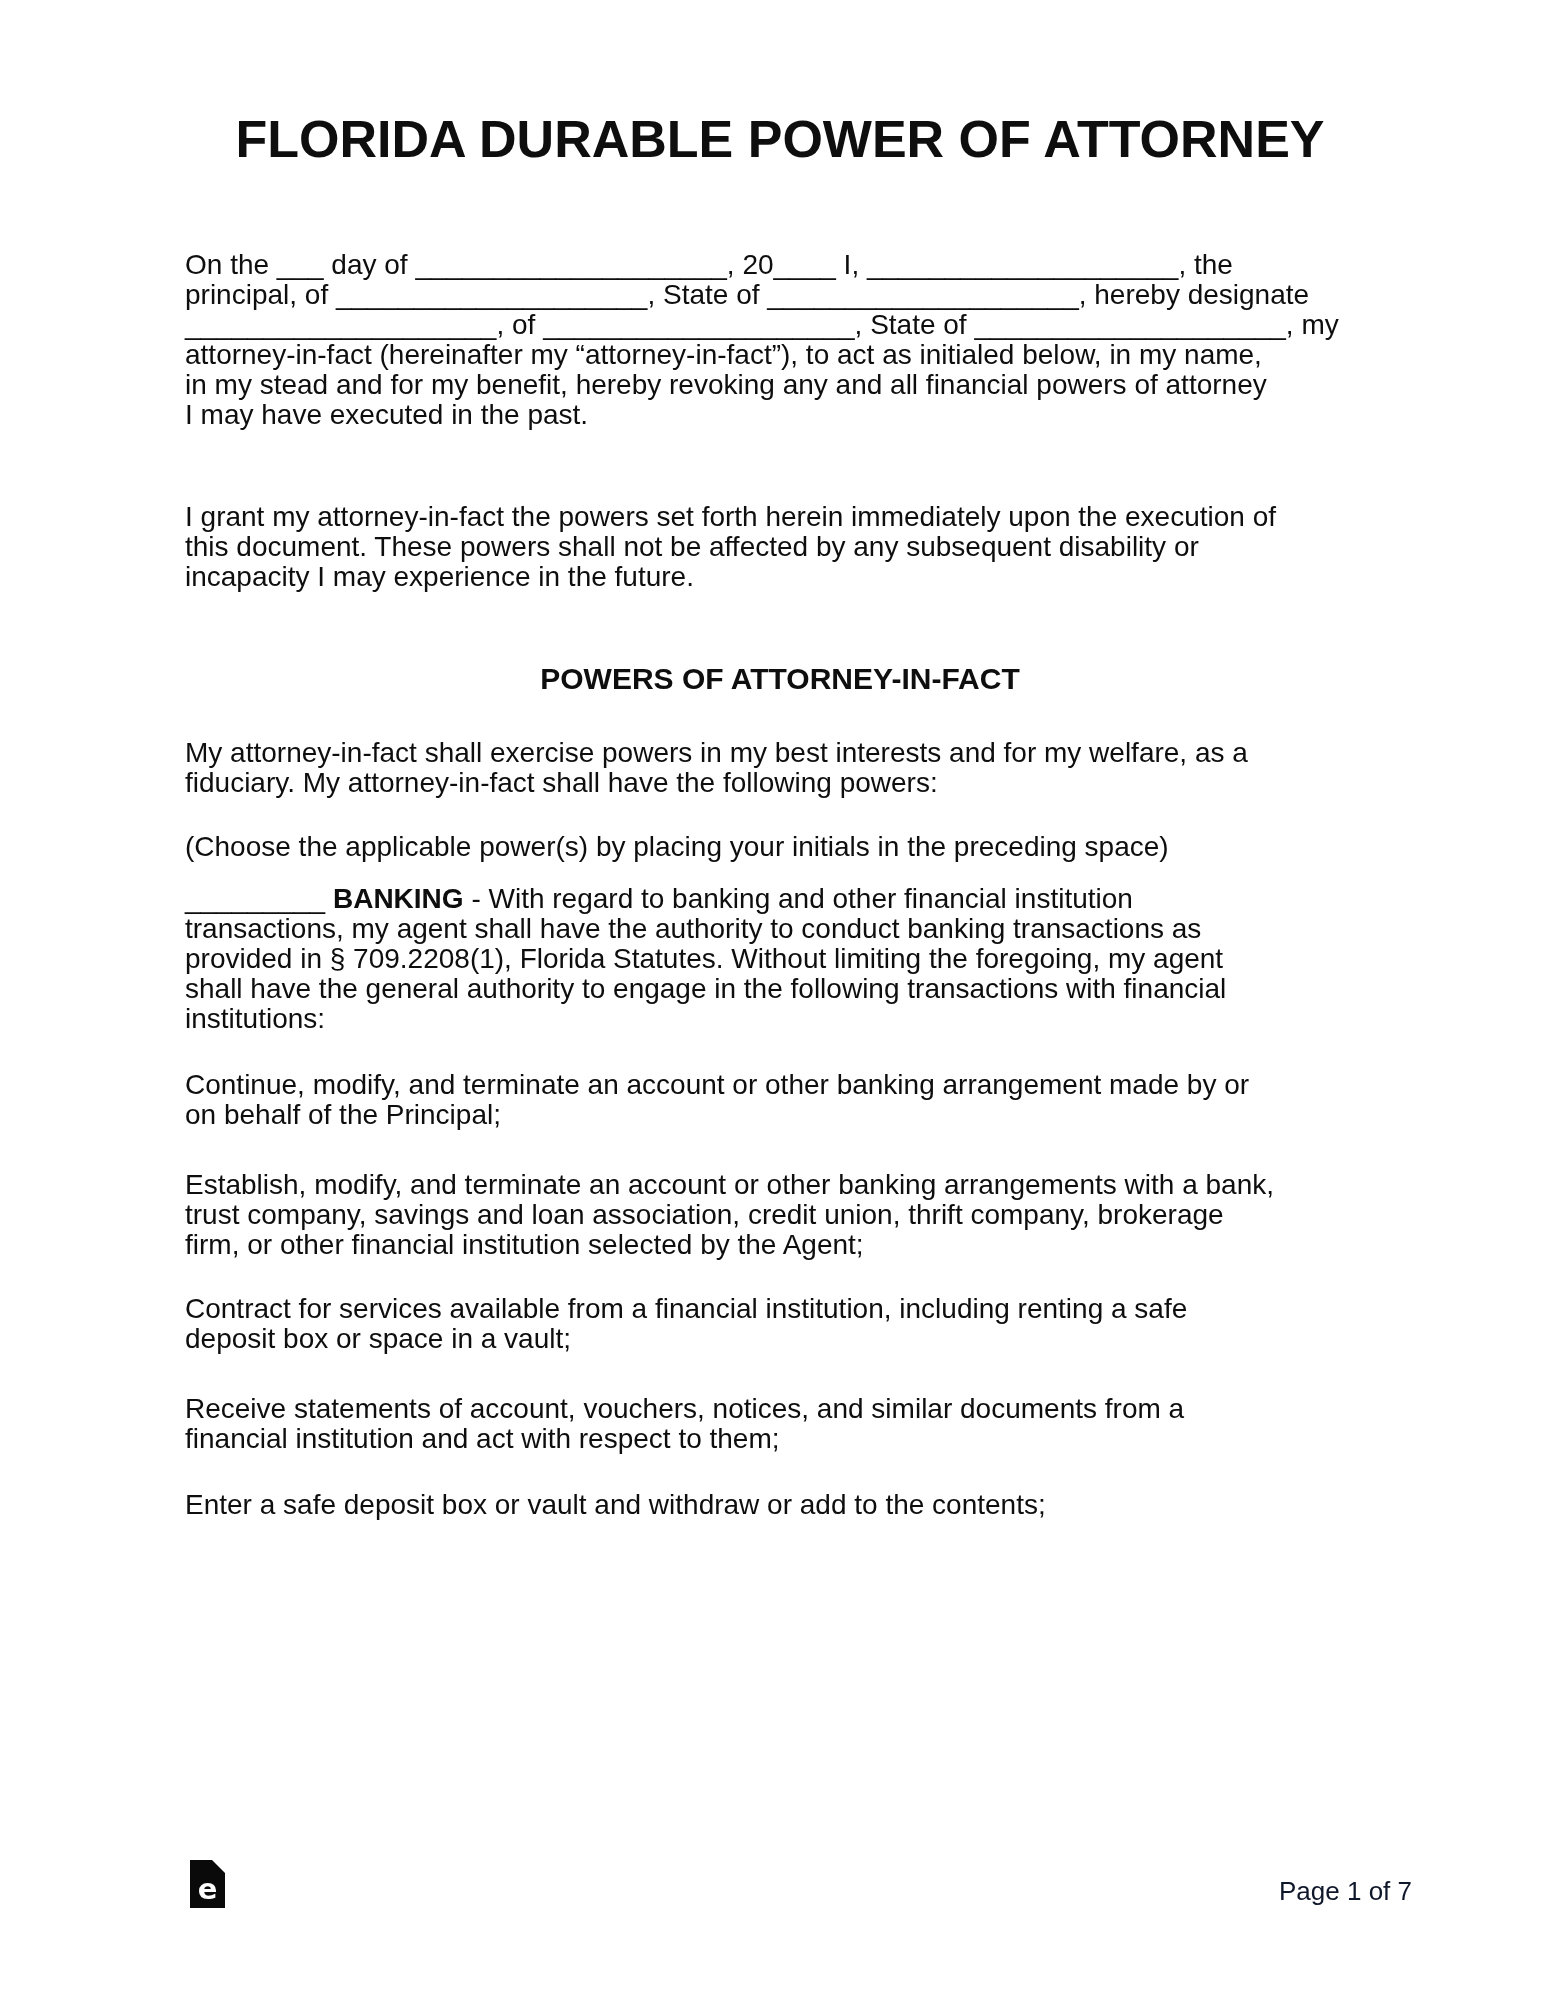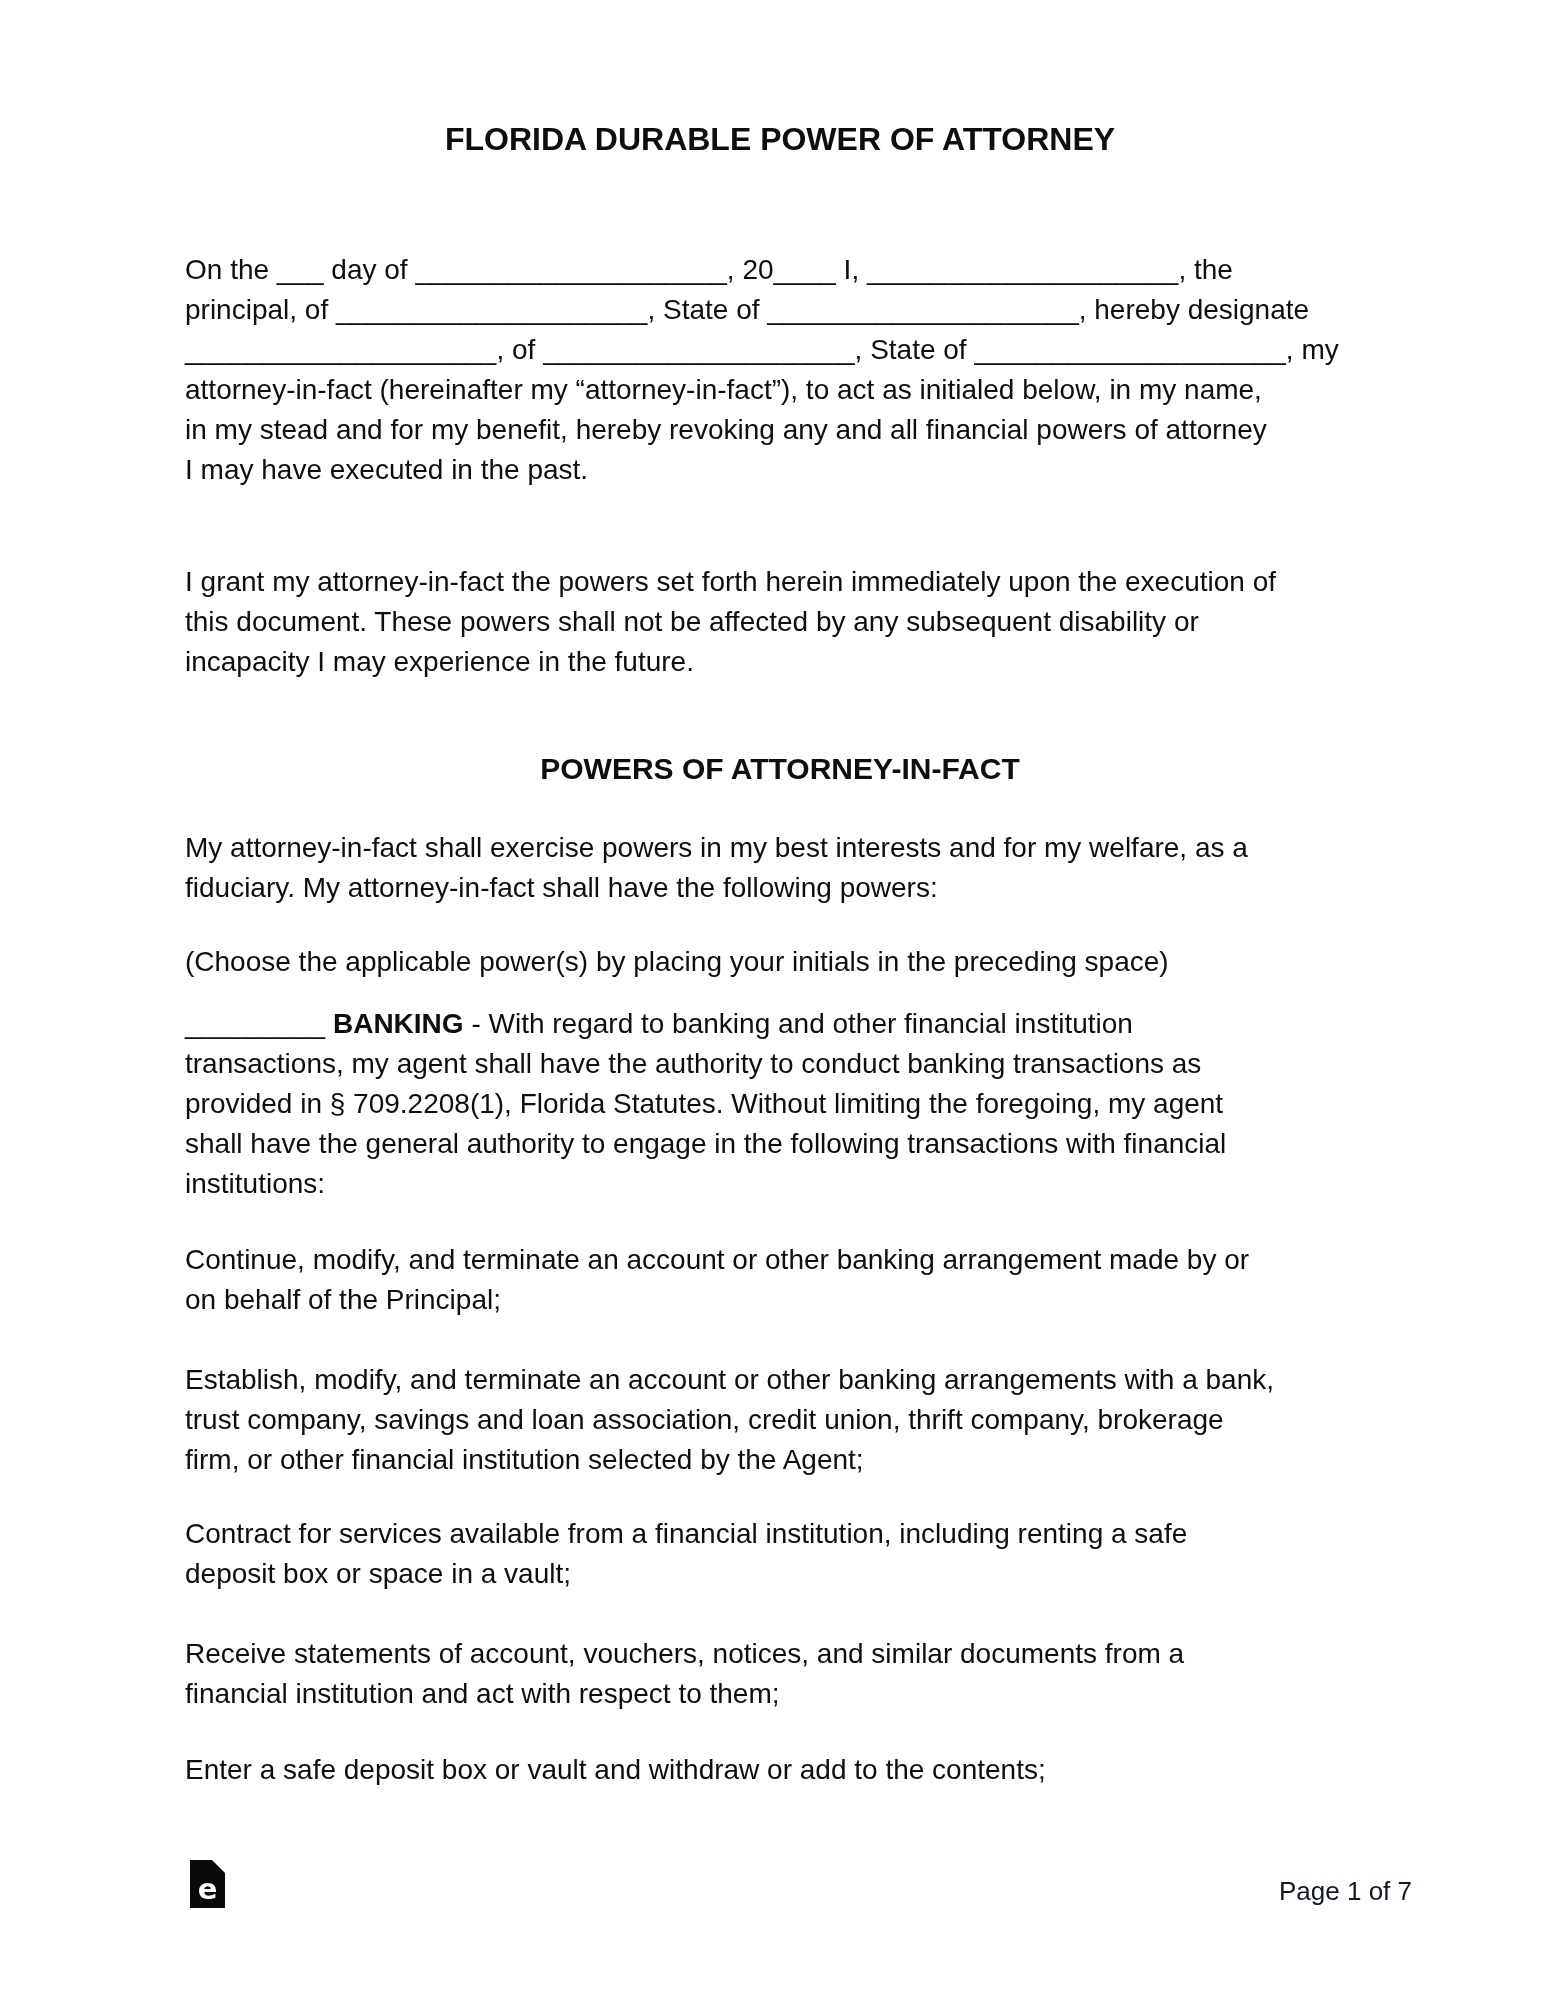--- a/index.html
+++ b/index.html
@@ -13,30 +13,30 @@
     height: 1999px;
     background: #ffffff;
     box-sizing: border-box;
     padding: 0 170px 0 185px;
     font-family: "Liberation Sans", sans-serif;
     color: #0e0e0e;
     overflow: hidden;
   }
   .doc-title {
     margin: 108px 0 0 0;
-    font-size: 32px;
+    font-size: 52px;
     line-height: 62px;
     font-weight: bold;
     text-align: center;
     white-space: nowrap;
   }
   .body-p {
     margin: 0;
     font-size: 28px;
-    line-height: 40px;
+    line-height: 30px;
     white-space: pre-line;
   }
   .sec-heading {
     margin: 0;
     font-size: 30px;
     line-height: 34px;
     font-weight: bold;
     text-align: center;
   }
   #intro-paragraph       { margin-top: 80px; }

